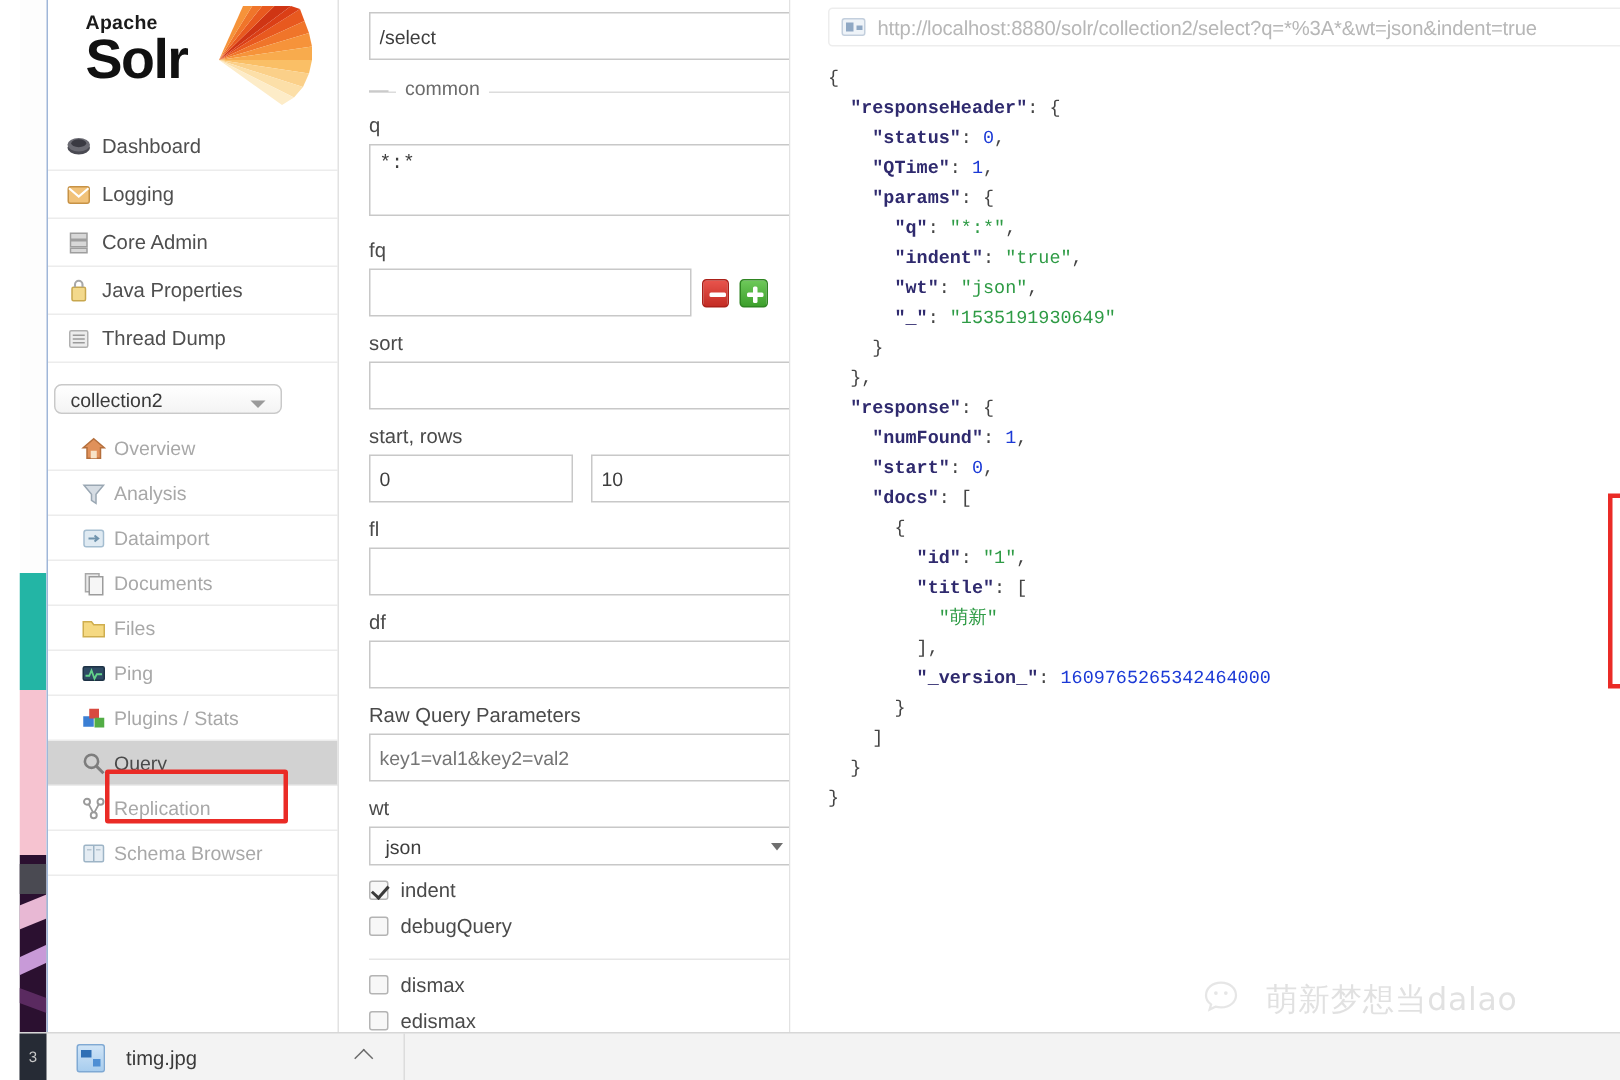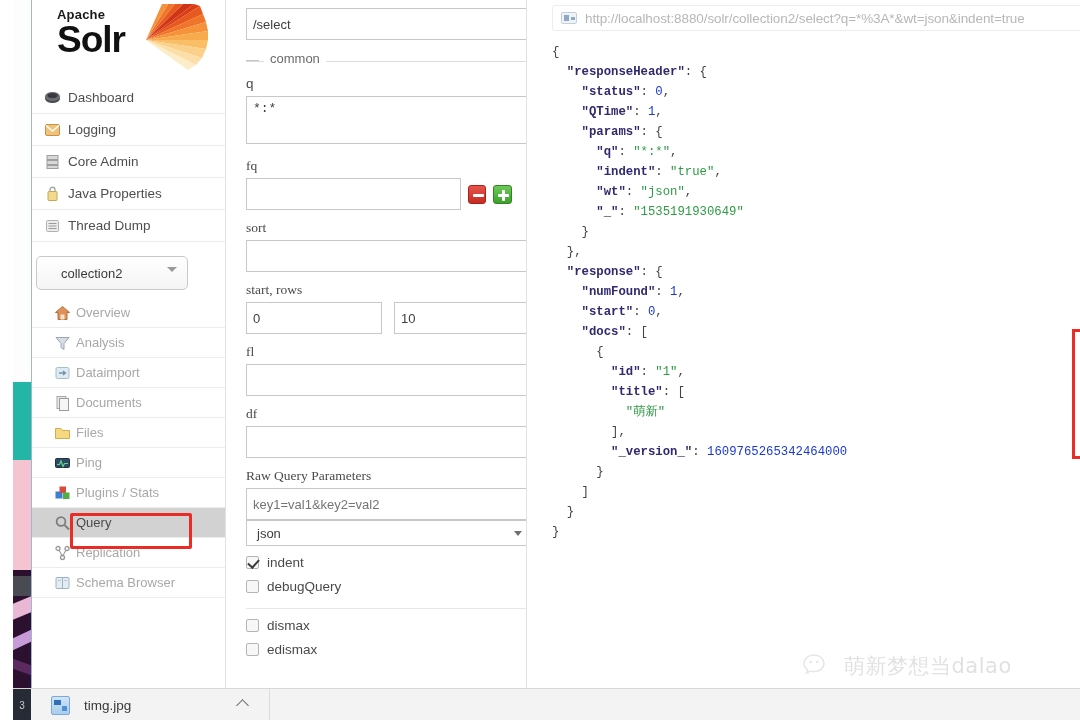--- a/index.html
+++ b/index.html
@@ -106,27 +106,27 @@
     display: block;
   }
 
   
   .collection-row {
     margin: 14px 0 8px 4px;
     width: 155px;
   }
   .collection-select {
     position: relative;
-    width: 152px; height: 34px;
+    width: 152px; height: 20px;
     border: 1px solid #c9c9c9;
     border-radius: 5px;
     background: linear-gradient(#ffffff, #f4f4f4);
     font-size: 13px; color: #3a3a3a;
     display: flex; align-items: center;
-    padding-left: 24px;
+    padding-left: 10px;
     cursor: pointer;
   }
   .collection-select .caret {
     position: absolute; right: 10px; top: 10px;
     width: 0; height: 0;
     border-left: 5px solid transparent;
     border-right: 5px solid transparent;
     border-top: 5px solid #9a9a9a;
   }
 
@@ -166,21 +166,21 @@
     padding: 8px 14px 0 20px;
     background: #ffffff;
     overflow: hidden;
   }
   .field-label {
     font-size: 13.5px;
     color: #4a4a4a;
     margin: 0 0 4px 0;
     line-height: 16px;
   }
-  .field-label.tight { margin-top: 10px; font-family: Liberation Serif, serif; }
+  .field-label.tight { margin-top: 10px; }
   .txt-input {
     width: 285px; height: 32px;
     border: 1px solid #c8c8c8;
     background: #ffffff;
     font-size: 13px;
     color: #3d3d3d;
     padding: 0 6px;
     font-family: "Liberation Sans", sans-serif;
     border-radius: 0;
     outline: none;
@@ -647,20 +647,21 @@
 
       <div class="field-label tight">fl</div>
       <input class="txt-input" value="" style="">
 
       <div class="field-label tight">df</div>
       <input class="txt-input" value="" style="">
 
       <div class="field-label tight">Raw Query Parameters</div>
       <input class="txt-input placeholder-style" placeholder="key1=val1&amp;key2=val2" style="">
 
+      <div class="field-label tight">wt</div>
       <div class="select-wrap">
         <div class="select-box">
           <span>json</span>
         </div>
         <span class="caret"></span>
       </div>
 
       <div class="chk-row">
         <span class="chk on"></span>
         <span>indent</span>

